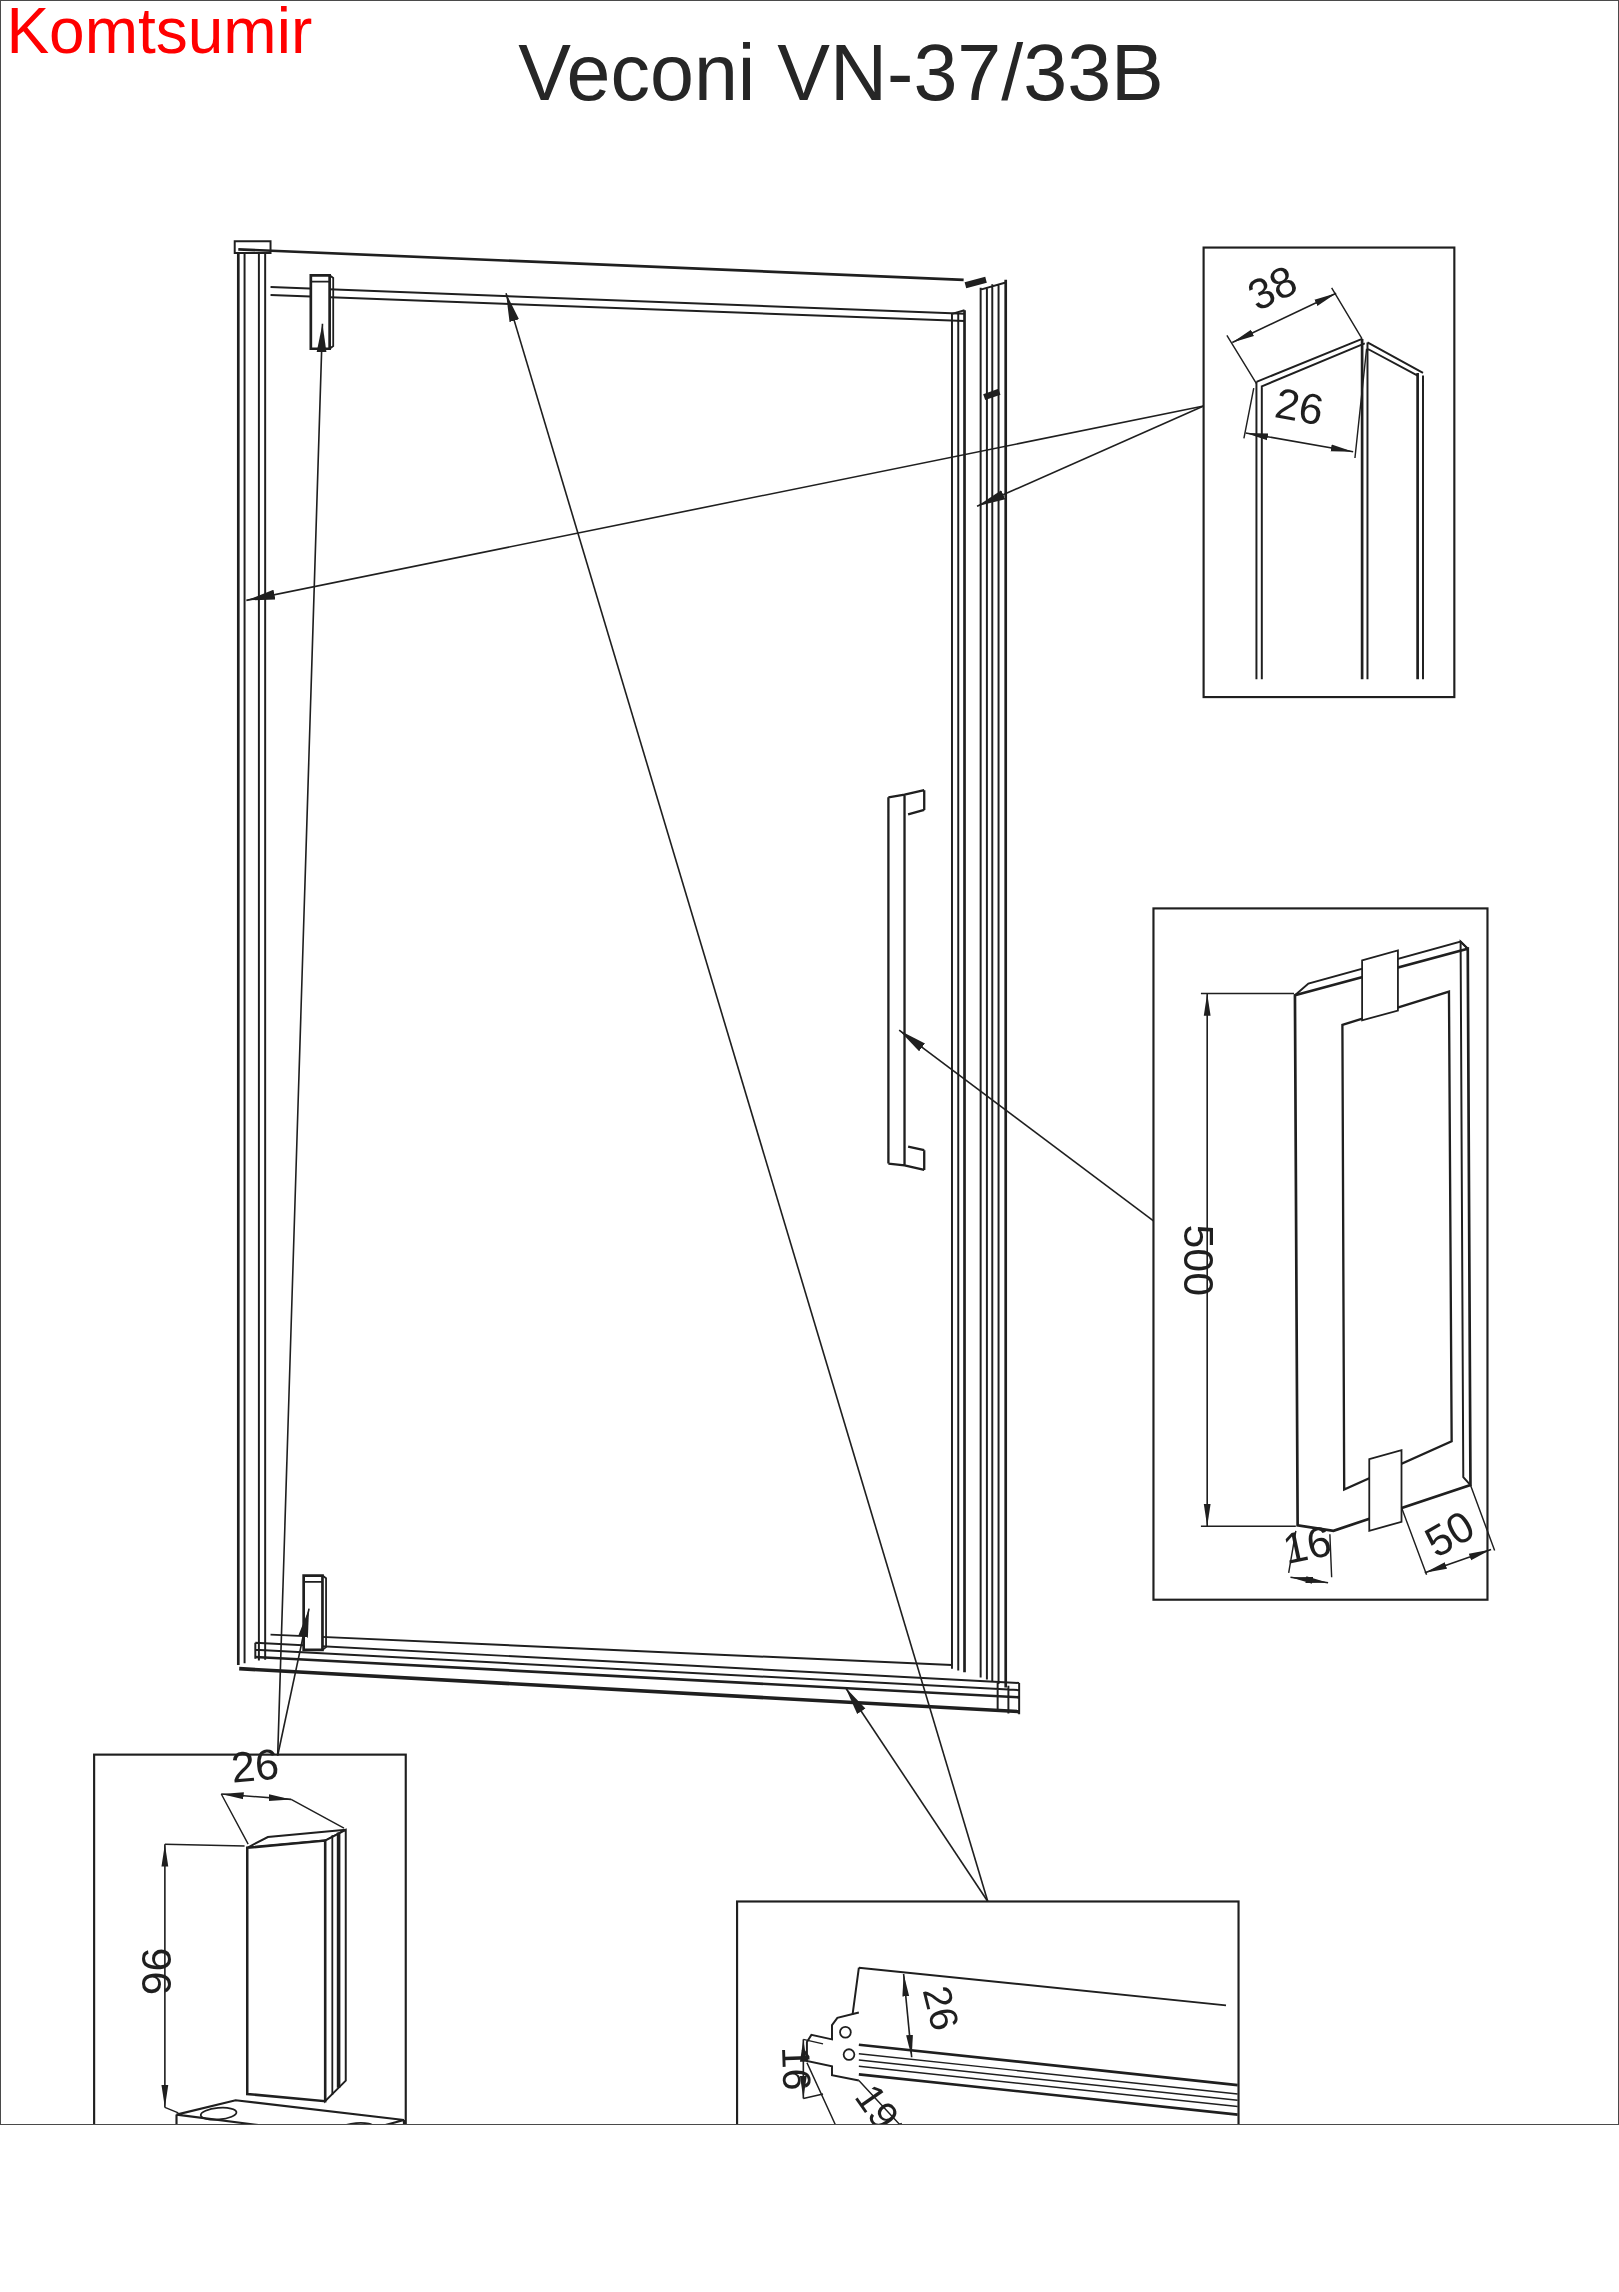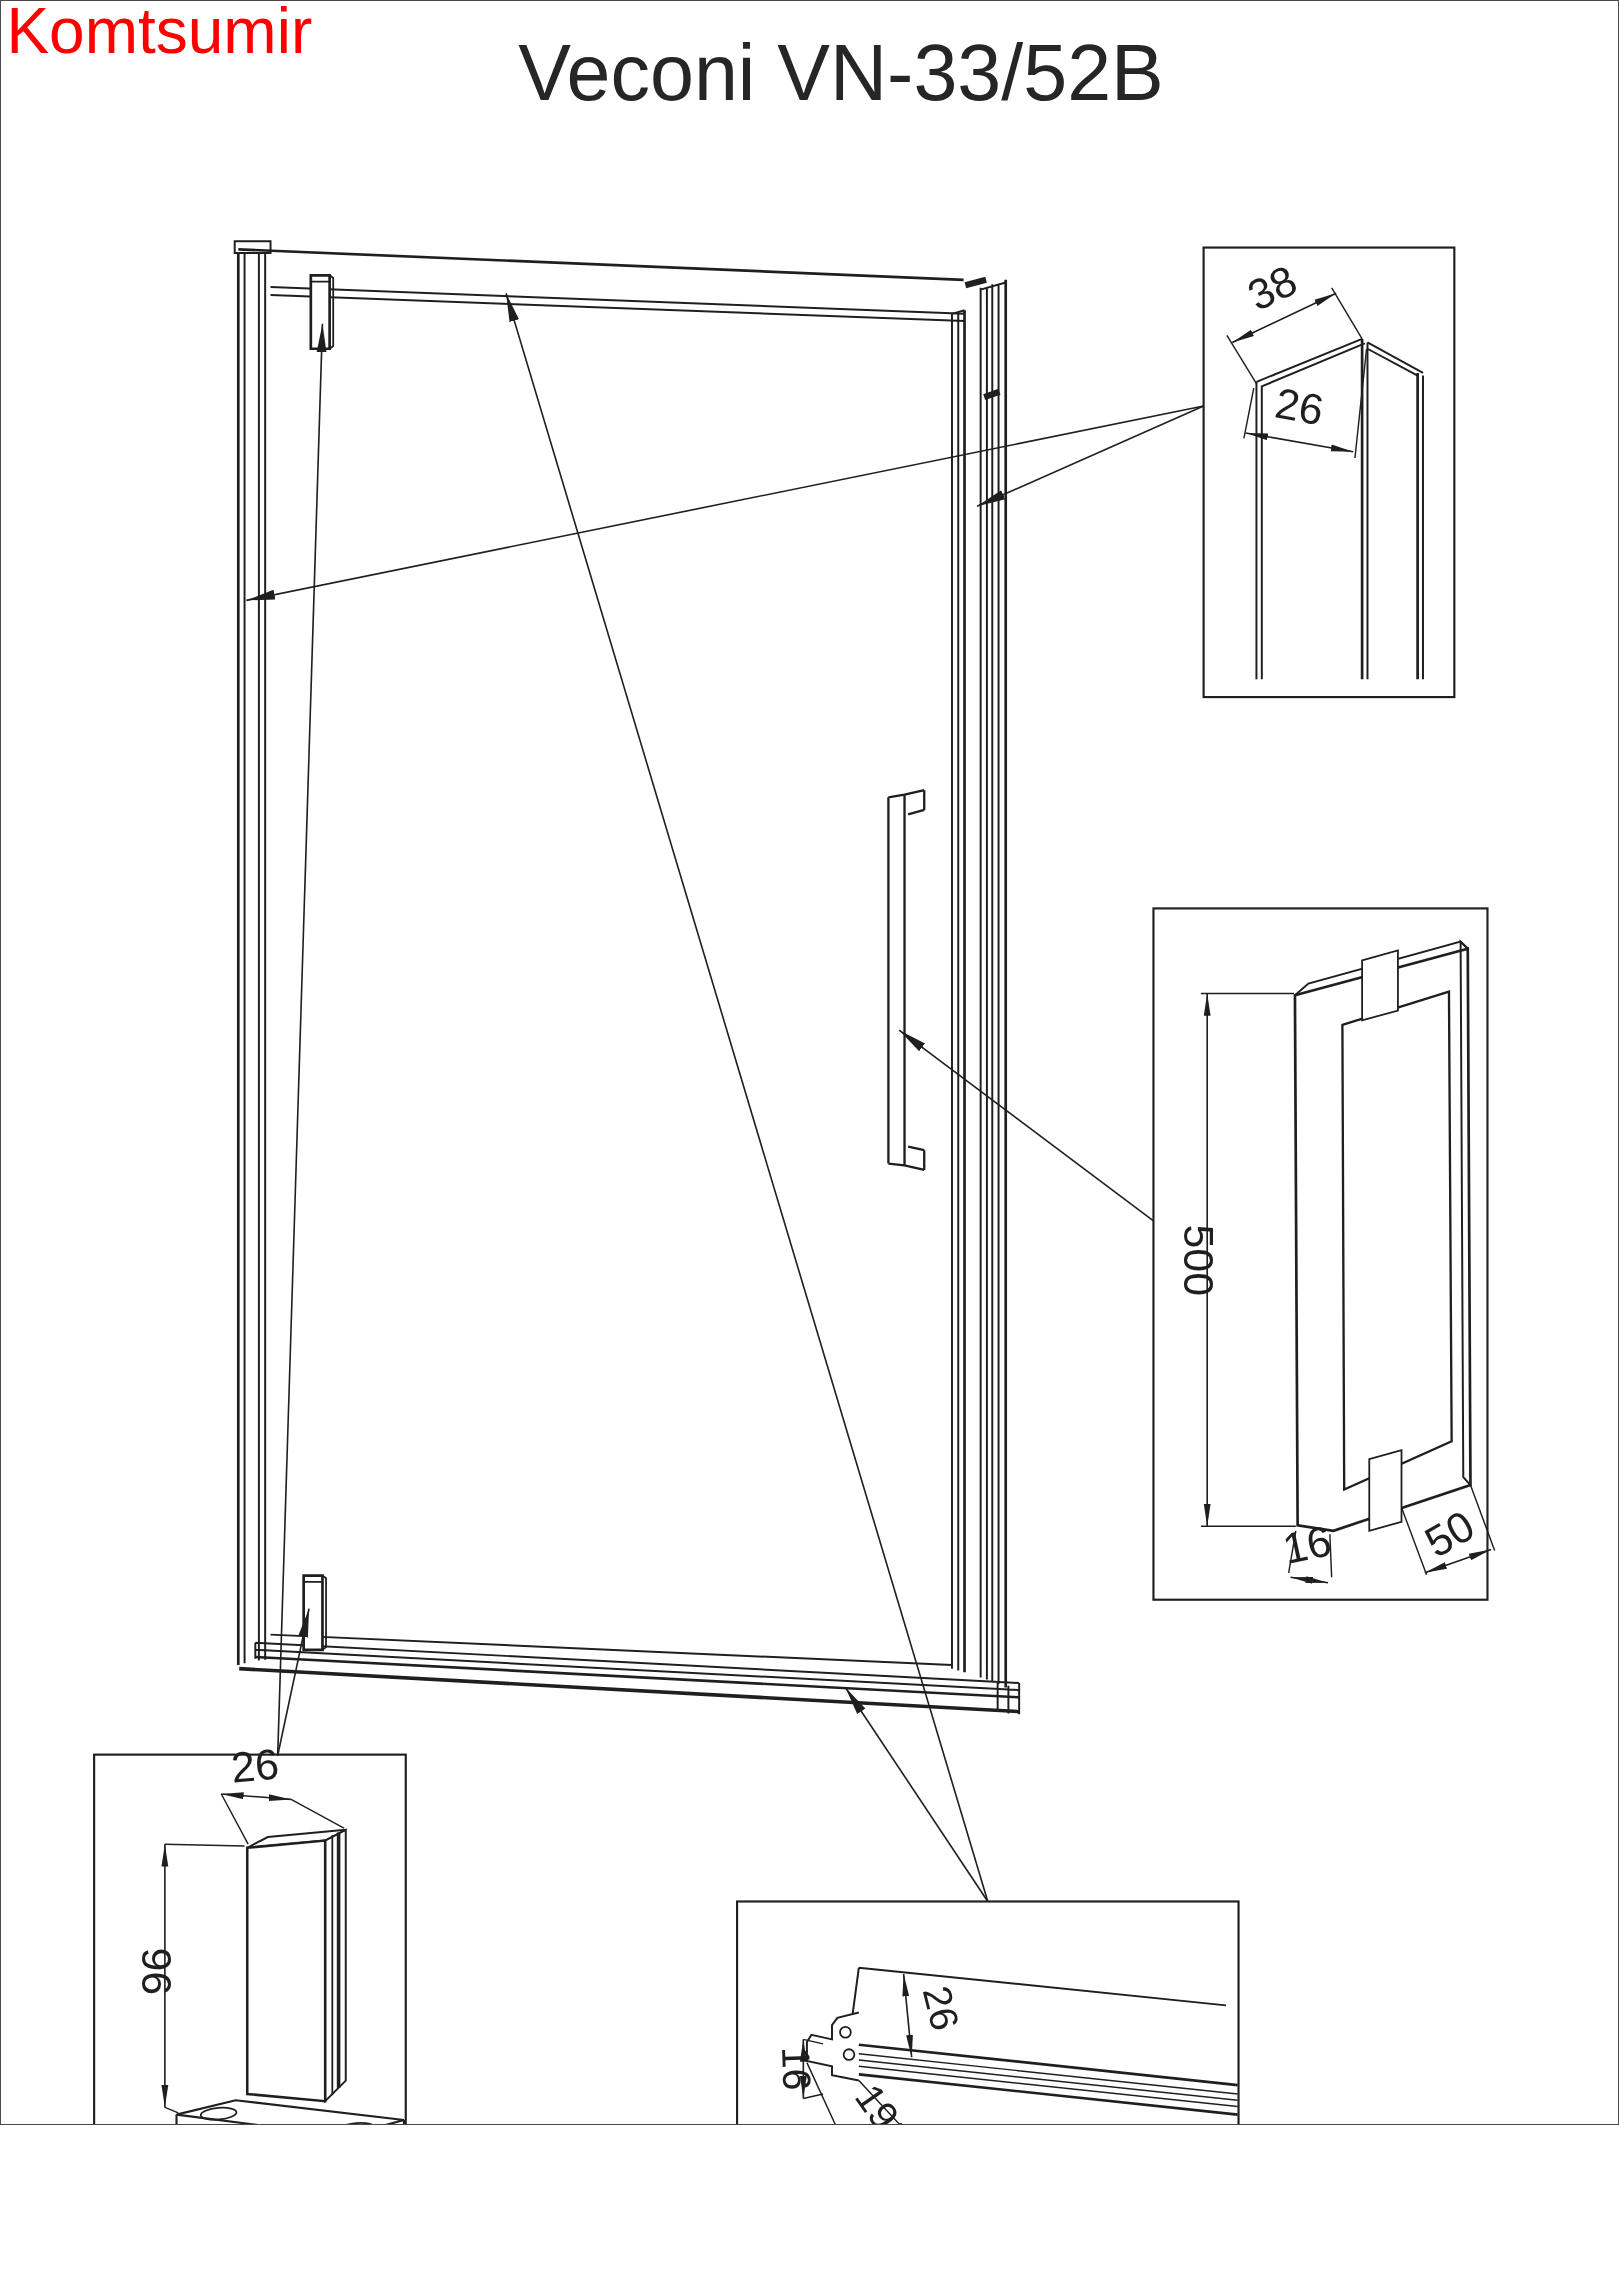--- a/index.html
+++ b/index.html
@@ -39,21 +39,21 @@
     text-anchor:middle;stroke:none;
   }
   text.dim-sm{font-size:44px;}
 </style>
 </head>
 <body>
 
 <div class="page">
 
   <div class="watermark">Komtsumir</div>
-  <div class="title">Veconi VN-33/52B</div>
+  <div class="title">Veconi VN-37/33B</div>
 
   <svg width="1619" height="2293" viewBox="0 0 1808 2560">
     <defs>
       <marker id="la" markerUnits="userSpaceOnUse" markerWidth="34" markerHeight="18" refX="32" refY="8" orient="auto">
         <path d="M0,2.5 L32,8 L0,13.5 Z"></path>
       </marker>
       <marker id="da" markerUnits="userSpaceOnUse" markerWidth="27" markerHeight="13" refX="25" refY="6" orient="auto-start-reverse">
         <path d="M0,2.2 L25,6 L0,9.8 Z"></path>
       </marker>
     </defs>

